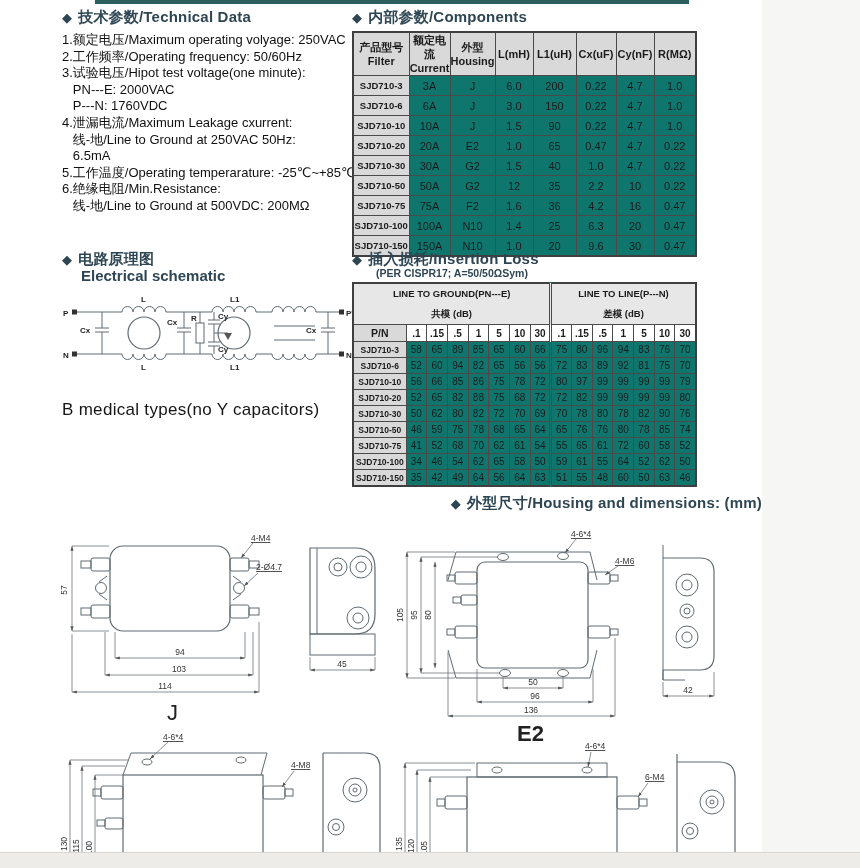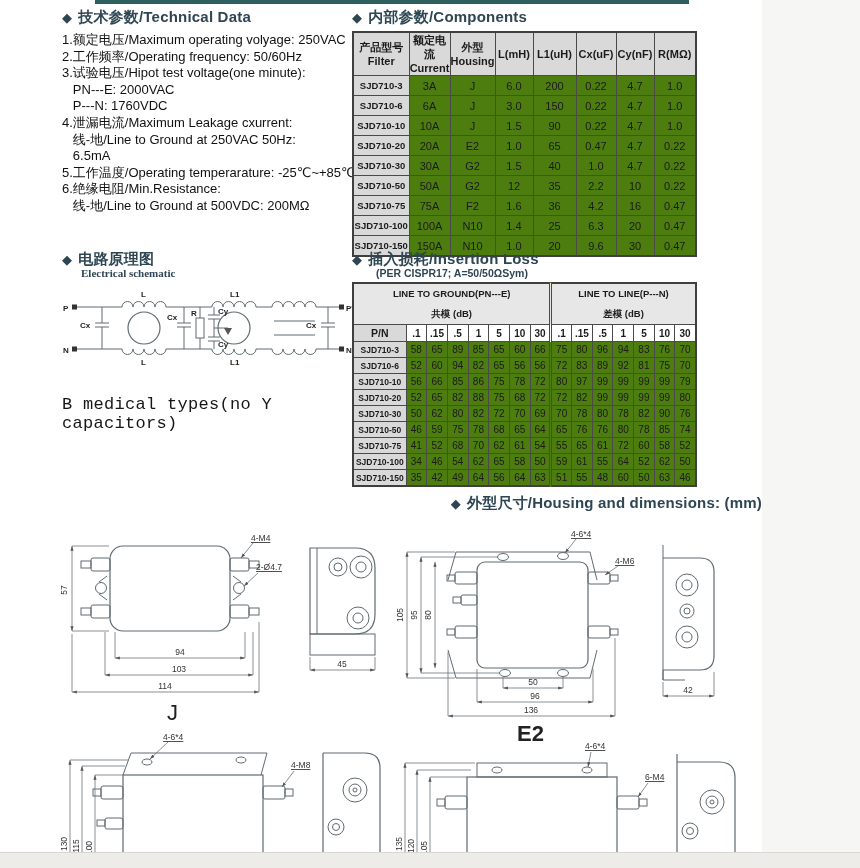--- a/index.html
+++ b/index.html
@@ -9,28 +9,28 @@
     font-family:"Liberation Sans","DejaVu Sans",sans-serif;
     color:#1b1b1b;
   }
   .paper{position:absolute;left:0;top:0;width:762px;height:852px;background:#ffffff;}
   .top-strip{position:absolute;left:95px;top:0;width:594px;height:4px;background:#2d5f5e;}
   .bottom-band{position:absolute;left:0;top:852px;width:860px;height:16px;background:#edece8;border-top:1px solid #d8d7d2;z-index:30;}
 
   .sec{position:absolute;}
   .sec-title{font-weight:bold;font-size:15px;color:#2e4653;letter-spacing:.2px;white-space:nowrap;}
   .sec-title .bullet{margin-right:6px;font-size:13px;}
-  .sub-title{font-weight:bold;font-size:11px;color:#2e4653;margin-left:19px;font-family:Liberation Serif, serif;}
+  .sub-title{font-weight:bold;font-size:15px;color:#2e4653;margin-left:19px;}
 
   
   .tech-lines{margin-top:5px;font-size:13px;line-height:16.6px;color:#111;}
   .tech-line{white-space:pre;}
 
   
-  table{border-collapse:collapse;table-layout:fixed;background:#4d7c0f;}
+  table{border-collapse:collapse;table-layout:fixed;background:#0f766e;}
   .comp-table{width:343px;border:2px solid #3f3f3f;margin-top:4px;}
   .comp-table th,.comp-table td{border:1px solid #4a4a4a;text-align:center;padding:0;}
   .comp-table th{background:#d9d9d9;font-size:11px;font-weight:bold;height:42px;white-space:pre-line;line-height:14px;}
   .comp-table td{font-size:11px;height:19px;}
   .comp-table td.pn{background:#d9d9d9;font-weight:bold;font-size:9.5px;}
 
   .il-table{width:343px;border:2px solid #3f3f3f;margin-top:3px;}
   .il-table th,.il-table td{border:1px solid #4a4a4a;text-align:center;padding:0;}
   .il-table th.grp{background:#e7e7e7;font-size:9.5px;font-weight:bold;height:32px;white-space:pre-line;line-height:20px;}
   .il-table th.pnh{background:#d9d9d9;font-size:10.5px;font-weight:bold;height:16px;}
@@ -246,21 +246,21 @@
 
     <path class="ln" d="M266,20 V36 M259,36 H273 M259,40 H273 M266,40 V62"></path>
     <text class="schtxt" x="244" y="41">Cx</text>
 
     <text class="schtxt" x="79" y="10">L</text>
     <text class="schtxt" x="79" y="78">L</text>
     <text class="schtxt" x="168" y="10">L1</text>
     <text class="schtxt" x="168" y="78">L1</text>
   </svg>
 
-  <div class="caption" style="margin-top:10px;font-family:Liberation Mono, monospace;">B  medical types(no Y capacitors)</div>
+  <div class="caption" style="margin-top:10px;">B  medical types(no Y capacitors)</div>
 </div>
 
 <div class="sec" style="left:352px;top:252px;width:346px;">
   <div class="sec-title il-head">
     <span class="bullet">◆</span><span>插入损耗/Insertion Loss</span>
   </div>
   <div class="il-sub">(PER CISPR17; A=50/50ΩSym)</div>
   <table class="il-table">
     <colgroup>
       <col style="width:53px">

